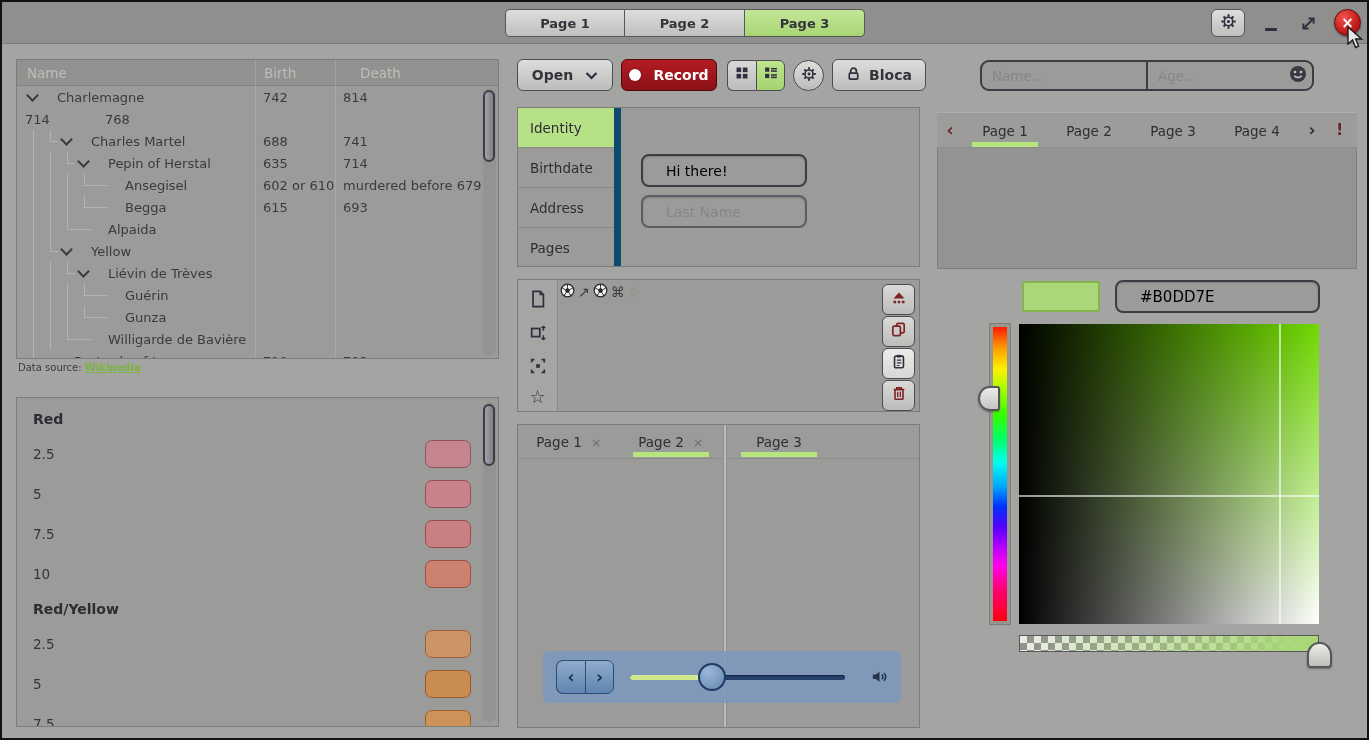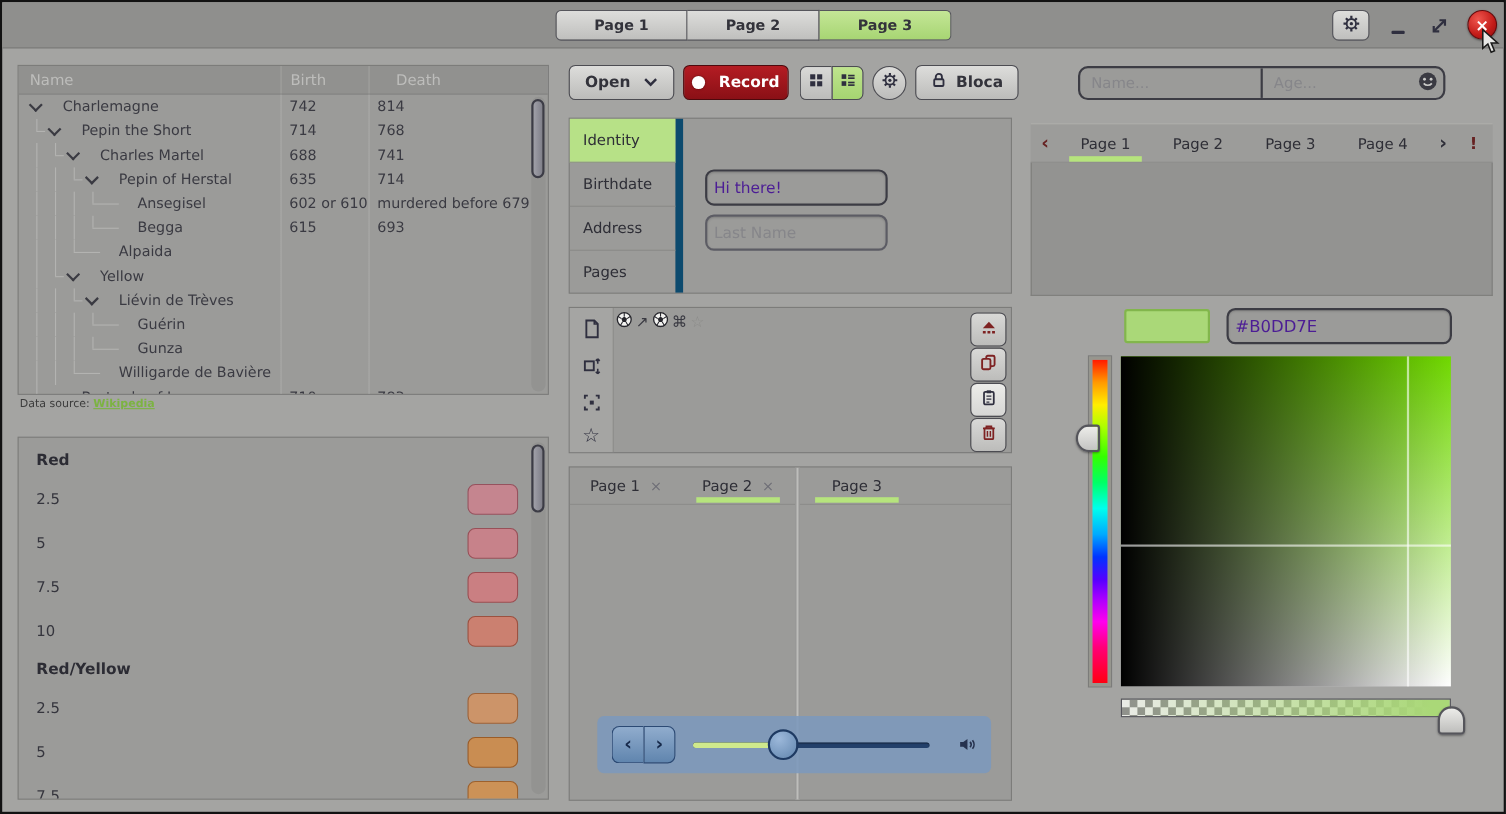--- a/index.html
+++ b/index.html
@@ -17,21 +17,21 @@
   .tb-btn{position:absolute;top:7px;width:34px;height:28px;border:1px solid #56565c;border-radius:6px;background:linear-gradient(#dddddb,#bfbfbd);display:flex;align-items:center;justify-content:center}
   #tb-gear{left:1209px}
   #tb-min{position:absolute;left:1263px;top:26px;width:12px;height:3px;background:#2f2f3f;border-radius:1px}
   #tb-max{position:absolute;left:1298px;top:13px}
   #tb-close{position:absolute;left:1332px;top:7px;width:27px;height:27px;border-radius:50%;background:radial-gradient(circle at 35% 30%,#f0564e,#c21b18 60%,#8c0f10);border:1px solid #650a0c;color:#fff;display:flex;align-items:center;justify-content:center;font-size:15px;font-weight:bold;box-shadow:0 1px 2px rgba(0,0,0,.45)}
   #cursor{position:absolute;left:1344px;top:24px;z-index:50}
 
   
   .panel{position:absolute;background:#9b9b99;border:1px solid #7c7c7a}
   .btn{height:32px;border:1px solid #4c4c52;border-radius:6px;background:linear-gradient(#dddddb,#bcbcba);color:#33333b;font-size:14px;font-weight:600;display:flex;align-items:center;justify-content:center}
-  .entry{background:#9b9b99;border:2px solid #3c3c44;border-radius:8px;color:#4c1d95;font-size:14px;padding:0 6px;box-shadow:inset 0 1px 2px rgba(0,0,0,.18);font-family:inherit;outline:none}
+  .entry{background:#9b9b99;border:2px solid #3c3c44;border-radius:8px;color:#000000;font-size:14px;padding:0 23px;box-shadow:inset 0 1px 2px rgba(0,0,0,.18);font-family:inherit;outline:none}
   .entry::placeholder{color:#86868a}
   .sbar{position:absolute;right:2px;width:13px;background:rgba(0,0,0,.05);border-radius:7px}
   .sthumb{position:absolute;left:0;width:12px;background:linear-gradient(90deg,#a0a0a8,#80808a);border:2px solid #3c3c46;border-radius:7px}
 
   
   #tree-panel{left:14px;top:57px;width:483px;height:300px}
   #tree-header{display:flex;height:26px;background:#91918f;border-bottom:1px solid #848482;color:#bdbdbb;font-weight:normal;font-size:13.5px;align-items:center}
   .th-name{width:238px;padding-left:10px}
   .th-birth{width:80px;padding-left:8px;height:100%;display:flex;align-items:center;border-left:1px solid #a2a2a0}
   .th-death{flex:1;padding-left:24px;height:100%;display:flex;align-items:center;border-left:1px solid #a2a2a0}
@@ -190,25 +190,20 @@
     <div id="tree-body">
         <div class="tree-row">
           <div class="tr-name">
             <span class="tchev"></span>
             <span class="tlabel">Charlemagne</span>
           </div>
           <div class="tr-birth">742</div>
           <div class="tr-death">814</div>
         </div>
         <div class="tree-row">
-          <div class="tr-name">
-            <span class="telbow"></span>
-            <span class="tchev"></span>
-            <span class="tlabel">Pepin the Short</span>
-          </div>
           <div class="tr-birth">714</div>
           <div class="tr-death">768</div>
         </div>
         <div class="tree-row">
           <div class="tr-name">
             <span class="tguide"></span>
             <span class="telbow"></span>
             <span class="tchev"></span>
             <span class="tlabel">Charles Martel</span>
           </div>

